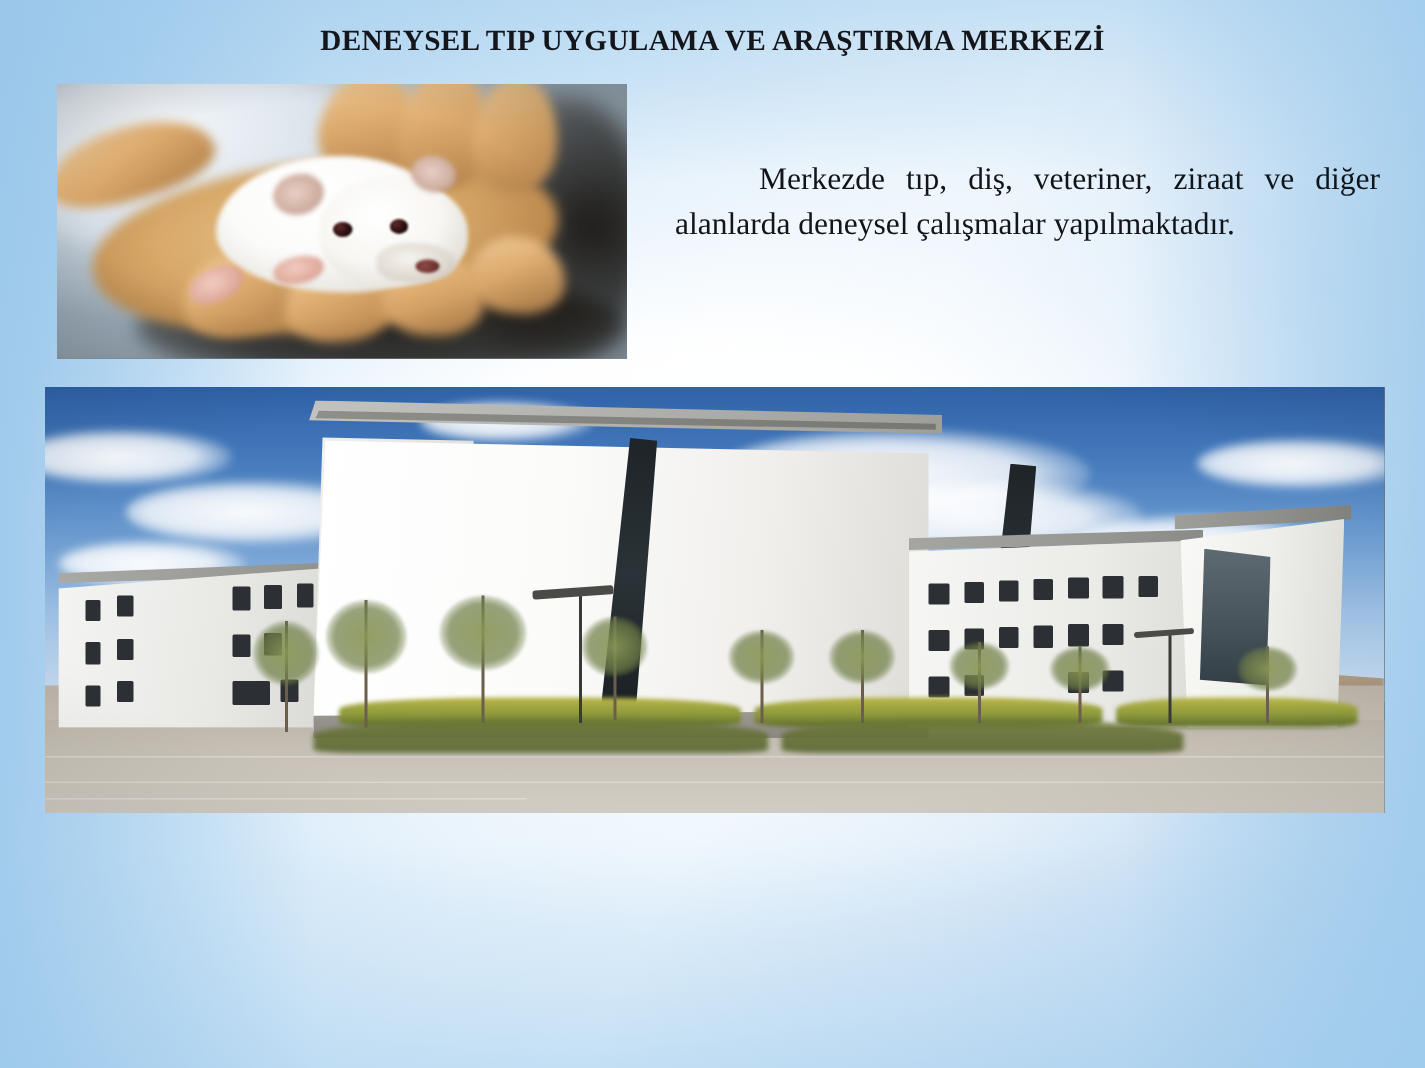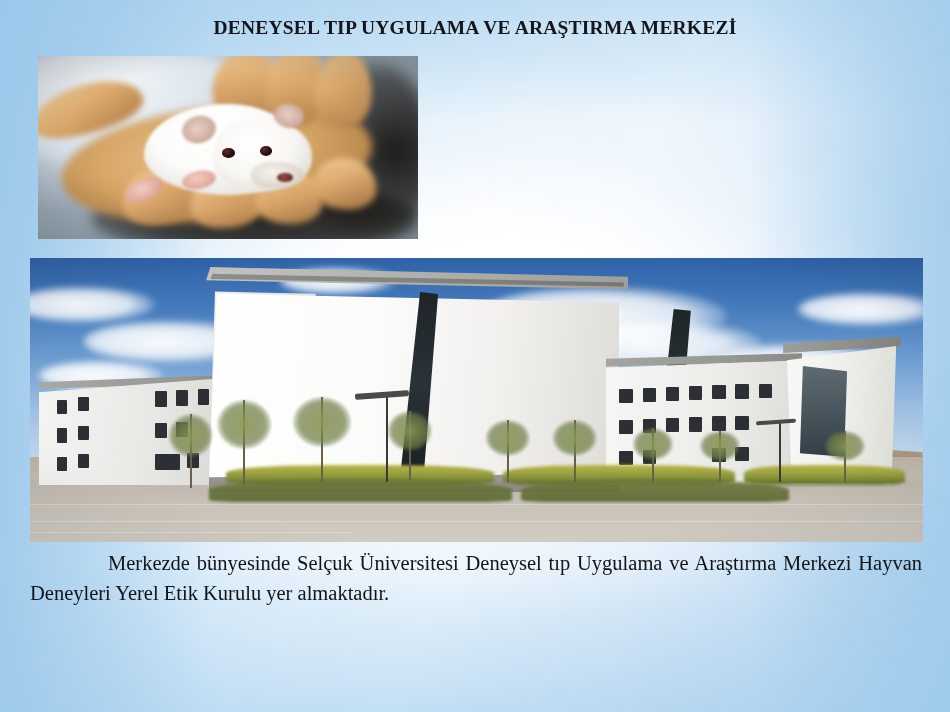--- a/index.html
+++ b/index.html
@@ -458,20 +458,21 @@
       <div class="m-eye m-eye-l"></div>
       <div class="m-eye m-eye-r"></div>
       <div class="m-nose"></div>
       <div class="m-paw m-paw-1"></div>
       <div class="m-paw m-paw-2"></div>
 
       <div class="m-vign"></div>
     </div>
   </div>
 
+  <div class="para" id="intro-paragraph">Merkezde tıp, diş, veteriner, ziraat ve diğer alanlarda deneysel çalışmalar yapılmaktadır.</div>
 
   <div class="photo" id="building-photo">
     <div class="scene">
       <div class="b-sky"></div>
 
       <div class="b-cloud c1"></div>
       <div class="b-cloud c2"></div>
       <div class="b-cloud c3"></div>
       <div class="b-cloud c4"></div>
       <div class="b-cloud c5"></div>
@@ -587,16 +588,15 @@
       <div class="lamp" style="left:82.5%; bottom:21%; width:3%; height:22%;">
         <div class="pole"></div>
         <div class="head"></div>
       </div>
 
       <div class="b-vign"></div>
     </div>
   </div>
 
   <div class="para" id="body-text">
-    <p class="last">Merkezde bünyesinde Selçuk Üniversitesi Deneysel tıp Uygulama ve Araştırma Merkezi Hayvan Deneyleri Yerel Etik Kurulu yer almaktadır.</p>
   </div>
 
 </div>
 
 </body></html>

